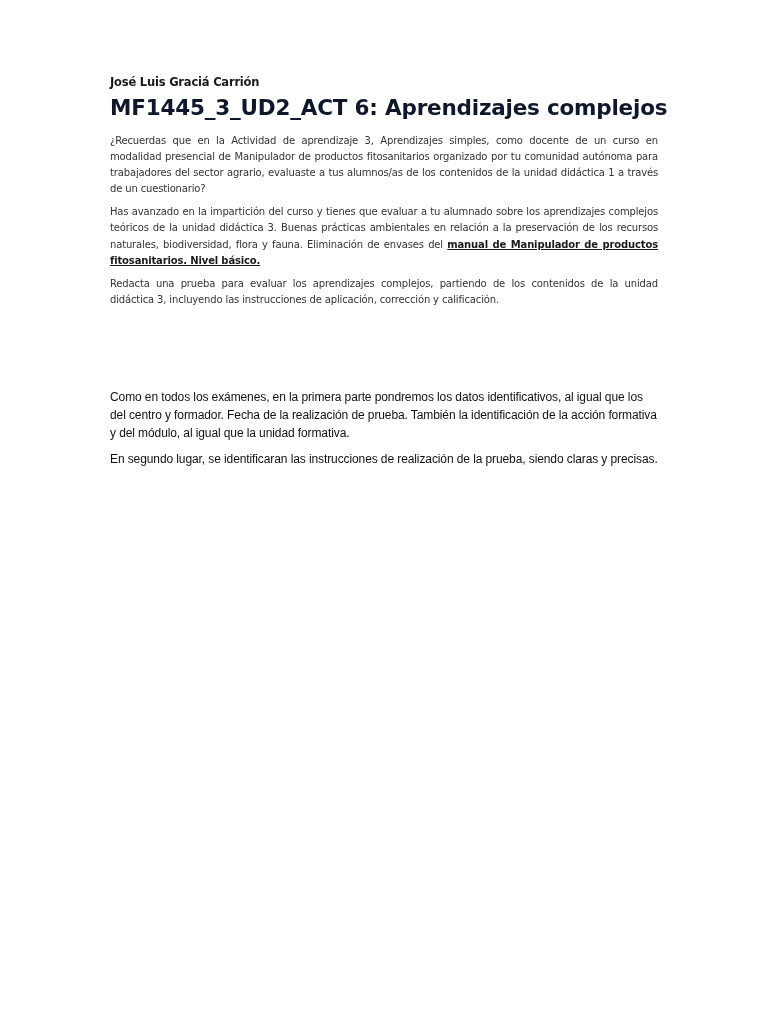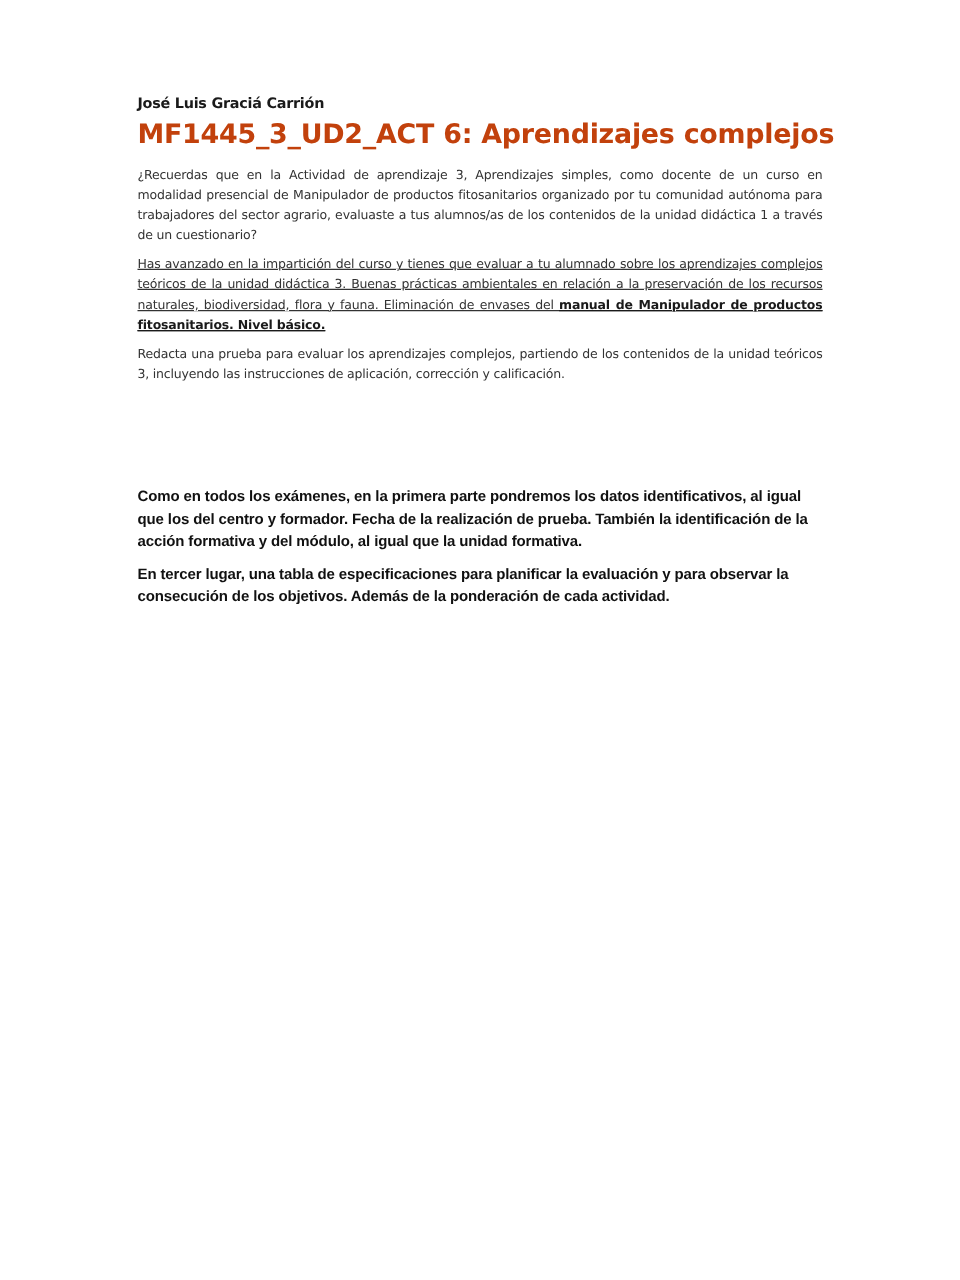--- a/index.html
+++ b/index.html
@@ -31,72 +31,72 @@
     letter-spacing: -0.2px;
     margin-top: 32px;
   }
   .title {
     position: absolute;
     top: 95px;
     left: 0;
     margin: 0;
     font-size: 21.5px;
     font-weight: bold;
-    color: #c2410c;
+    color: #0f172a;
     letter-spacing: -0.2px;
     white-space: nowrap;
   }
   .intro {
     position: absolute;
     top: 133px;
     left: 0;
     width: 548px;
   }
   .intro p {
     margin: 0 0 7px 0;
     font-size: 10px;
     line-height: 16.1px;
     text-align: justify;
     color: #333333;
     letter-spacing: -0.15px;
   }
-  .intro p.p2 { margin-top: 0; text-decoration: underline; }
+  .intro p.p2 { margin-top: 0; }
   .intro .manual-link {
     font-weight: bold;
     color: #1a1a1a;
     text-decoration: underline;
     text-decoration-thickness: 1px;
   }
   .answer {
     position: absolute;
     top: 388px;
     left: 0;
     width: 548px;
   }
   .answer p {
     margin: 0 0 8px 0;
     font-family: "Liberation Sans", sans-serif;
     font-size: 12px;
     line-height: 18px;
-    font-weight: bold;
+    font-weight: normal;
     color: #111111;
     letter-spacing: -0.1px;
   }
 </style>
 </head>
 <body>
 
 <div class="page">
   <div class="author">José Luis Graciá Carrión</div>
 
   <h1 class="title">MF1445_3_UD2_ACT 6: Aprendizajes complejos</h1>
 
   <div class="intro">
     <p>¿Recuerdas que en la Actividad de aprendizaje 3, Aprendizajes simples, como docente de un curso en modalidad presencial de Manipulador de productos fitosanitarios organizado por tu comunidad autónoma para trabajadores del sector agrario, evaluaste a tus alumnos/as de los contenidos de la unidad didáctica 1 a través de un cuestionario?</p>
     <p class="p2"><span>Has avanzado en la impartición del curso y tienes que evaluar a tu alumnado sobre los aprendizajes complejos teóricos de la unidad didáctica 3. Buenas prácticas ambientales en relación a la preservación de los recursos naturales, biodiversidad, flora y fauna. Eliminación de envases del </span><span class="manual-link">manual de Manipulador de productos fitosanitarios. Nivel básico.</span></p>
-    <p>Redacta una prueba para evaluar los aprendizajes complejos, partiendo de los contenidos de la unidad teóricos 3, incluyendo las instrucciones de aplicación, corrección y calificación.</p>
+    <p>Redacta una prueba para evaluar los aprendizajes complejos, partiendo de los contenidos de la unidad didáctica 3, incluyendo las instrucciones de aplicación, corrección y calificación.</p>
   </div>
 
   <div class="answer">
     <p>Como en todos los exámenes, en la primera parte pondremos los datos identificativos, al igual que los del centro y formador. Fecha de la realización de prueba. También la identificación de la acción formativa y del módulo, al igual que la unidad formativa.</p>
-    <p>En tercer lugar, una tabla de especificaciones para planificar la evaluación y para observar la consecución de los objetivos. Además de la ponderación de cada actividad.</p>
+    <p>En segundo lugar, se identificaran las instrucciones de realización de la prueba, siendo claras y precisas.</p>
   </div>
 </div>
 
 </body></html>

